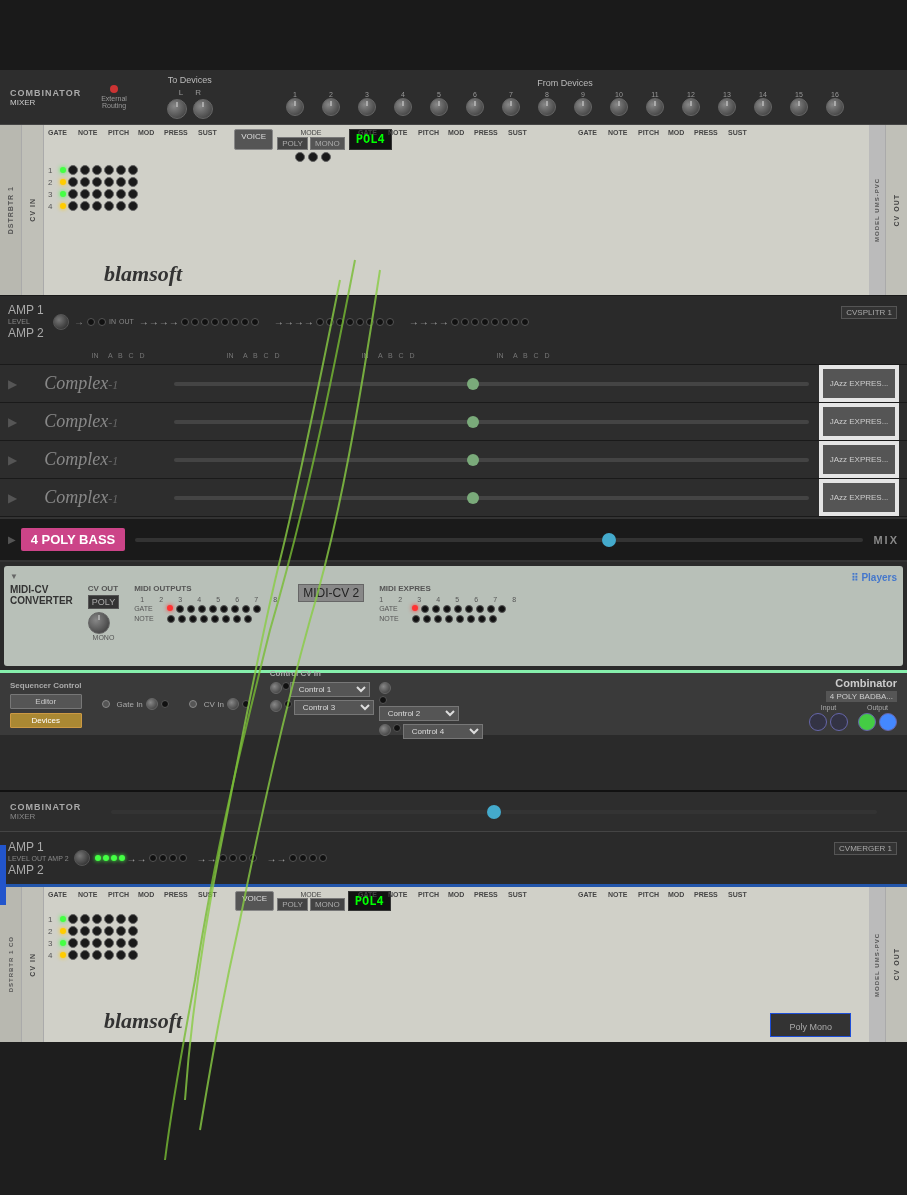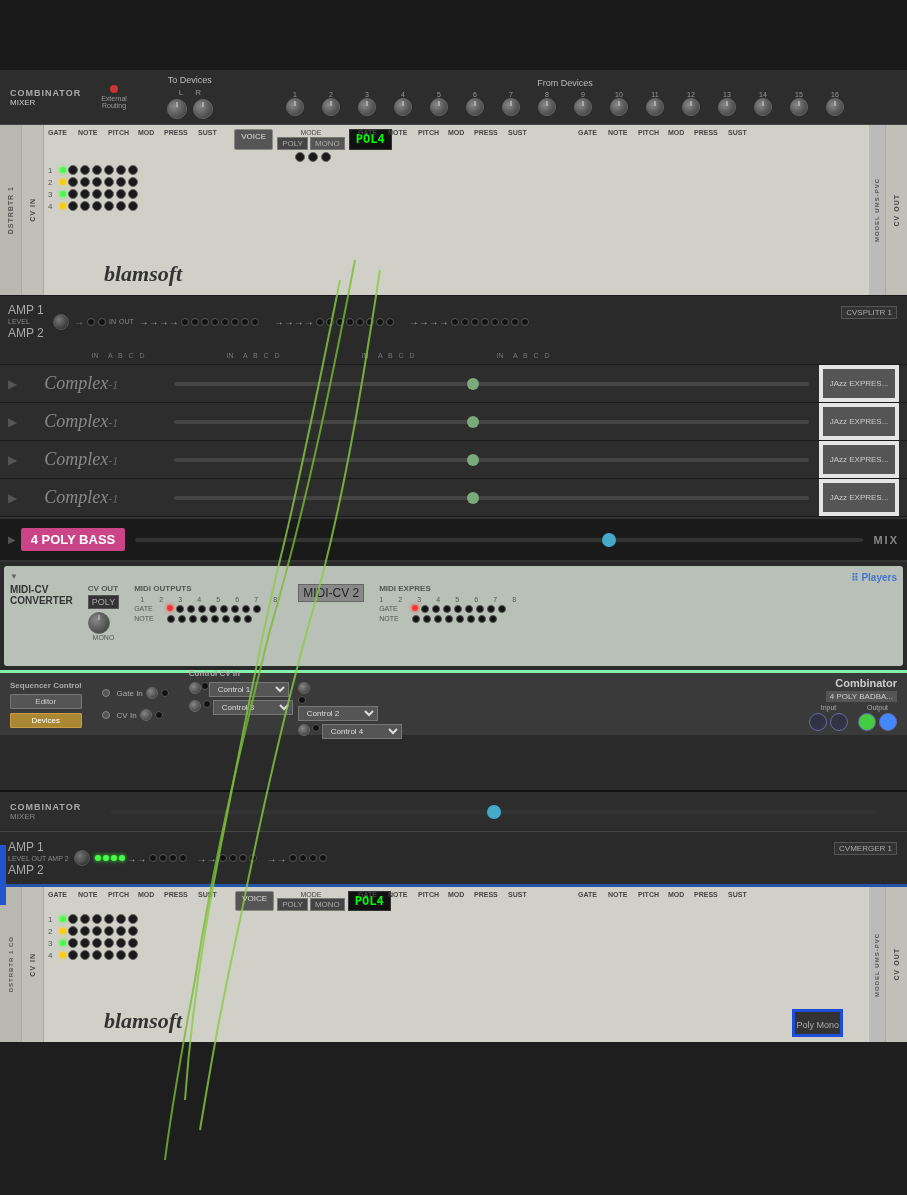--- a/index.html
+++ b/index.html
@@ -931,21 +931,21 @@
 
   <div class="seq-control-section">
 
     <div>
       <div style="font-size:8px;color:#aaa;font-weight:bold;margin-bottom:4px;">Sequencer Control</div>
       <div style="display:flex;gap:4px;flex-direction:column;">
         <button class="editor-btn">Editor</button>
         <button class="devices-btn">Devices</button>
       </div>
     </div>
-    <div style="display:flex;flex-direction:column;gap:10px;">
+    <div style="display:flex;gap:20px;">
       <div style="display:flex;align-items:center;gap:3px;">
         <div class="radio-dot"></div>
         <span class="radio-label">Gate In</span>
         <div class="control-knob-sm"></div>
         <div class="jack-sm"></div>
       </div>
       <div style="display:flex;align-items:center;gap:3px;">
         <div class="radio-dot"></div>
         <span class="radio-label">CV In</span>
         <div class="control-knob-sm"></div>
@@ -1153,21 +1153,21 @@
           <div class="jack"></div>
           <div class="jack"></div>
           <div class="jack"></div>
           <div class="jack"></div>
           <div class="jack"></div>
         </div>
       </div>
 
       <div class="blamsoft-logo">blamsoft</div>
 
-      <div style="position:absolute;bottom:5px;right:26px;background:#333;padding:2px 1px;border:3px solid #1d4ed8;">
+      <div style="position:absolute;bottom:5px;right:18px;background:#333;padding:2px 18px;border:1px solid #1d4ed8;">
         <span style="color:#aaa;font-size:9px;">Poly Mono</span>
       </div>
     </div>
 
     <div style="width:16px;background:#bbb;display:flex;align-items:center;justify-content:center;">
       <div class="vert-label" style="color:#555;font-size:6px;">MODEL UMS-PVC</div>
     </div>
     <div style="width:22px;background:#c0c0b8;display:flex;align-items:center;justify-content:center;border-left:1px solid #aaa;">
       <div class="vert-label" style="color:#444;">CV OUT</div>
     </div>

